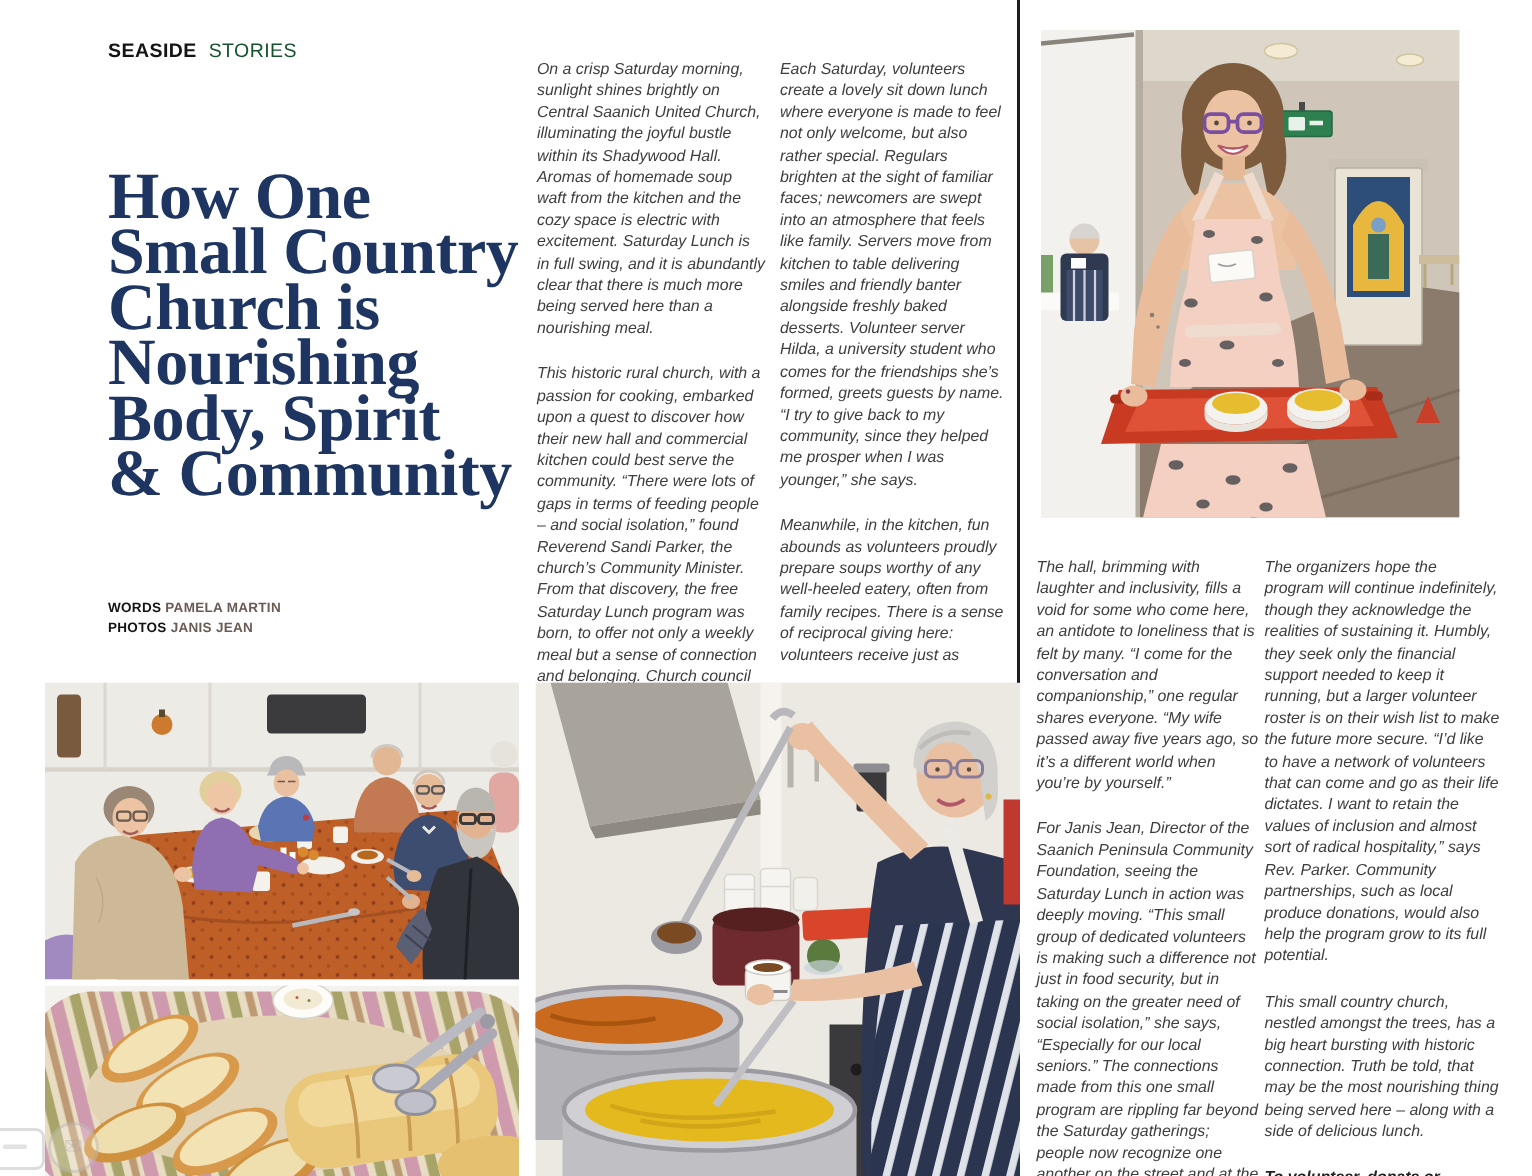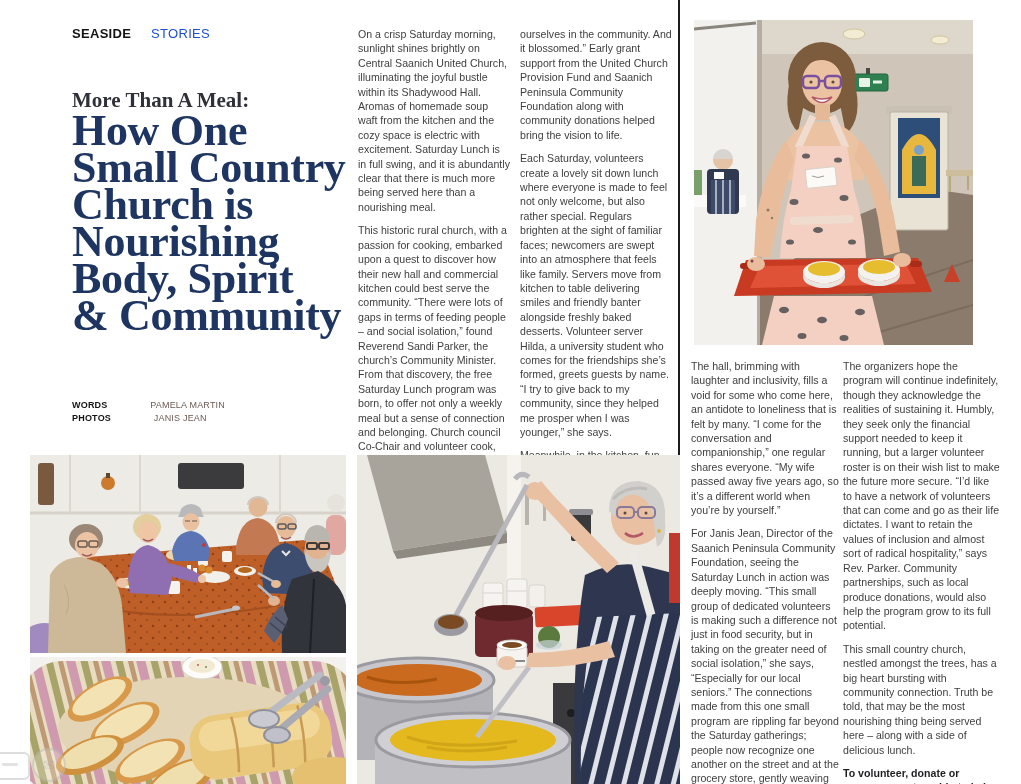--- a/index.html
+++ b/index.html
@@ -2,34 +2,34 @@
 <html><head>
 <meta charset="utf-8">
 <style>
   html,body{margin:0;padding:0;background:#ffffff;}
   .page{position:relative;width:1021px;height:784px;background:#ffffff;overflow:hidden;
         font-family:"Liberation Sans",sans-serif;}
   .gutter{position:absolute;left:678px;top:0;width:2px;height:784px;background:#1c1c1c;}
   
   .kicker{position:absolute;left:72px;top:26px;font-size:13px;letter-spacing:.3px;color:#141414;}
   .k-bold{font-weight:800;color:#141414;}
-  .k-light{font-weight:400;color:#1d4ed8;margin-left:16px;}
+  .k-light{font-weight:400;color:#14532d;margin-left:4px;}
   
   .eyebrow{position:absolute;left:72px;top:88px;font-family:"Liberation Serif",serif;
            font-size:21px;font-weight:600;color:#2f3038;}
   .title{position:absolute;left:72px;top:112px;margin:0;width:290px;
          font-family:"Liberation Serif",serif;font-size:44px;line-height:37px;
          font-weight:700;color:#1d3560;white-space:pre-line;letter-spacing:-.3px;}
   
   .byline{position:absolute;left:72px;top:399px;font-size:9px;line-height:13px;letter-spacing:.2px;}
   .by-label{font-weight:700;color:#141414;}
-  .by-name{font-weight:400;color:#6a5a52;margin-left:40px;}
+  .by-name{font-weight:700;color:#6a5a52;}
   
   .col{position:absolute;width:152px;font-size:10.6px;line-height:1.36;color:#3e3e40;}
-  .col p{margin:4px 0 9px;}
+  .col p{margin:16px 0 9px;font-style:italic;}
   .col p.bold-note{font-weight:700;color:#1f1f22;}
   .col1{left:358px;top:23px;}
   .col2{left:520px;top:23px;}
   .col3{left:691px;top:355px;width:150px;}
   .col4{left:843px;top:355px;width:157px;}
   
   .photo{position:absolute;display:block;}
   .photo svg{display:block;}
   .ph-hall{left:694px;top:20px;}
   .ph-table{left:30px;top:455px;}
@@ -49,21 +49,20 @@
 
 <div class="page">
 
   <div class="gutter"></div>
 
   <header class="kicker">
     <span class="k-bold">SEASIDE</span>
     <span class="k-light">STORIES</span>
   </header>
 
-  <div class="eyebrow">More Than A Meal:</div>
   <h1 class="title">How One
 Small Country
 Church is
 Nourishing
 Body, Spirit
 &amp; Community</h1>
 
   <div class="byline">
     <div>
       <span class="by-label">WORDS</span>
@@ -73,31 +72,30 @@
       <span class="by-label">PHOTOS</span>
       <span class="by-name">JANIS JEAN</span>
     </div>
   </div>
 
   <div class="col col1">
     <p>On a crisp Saturday morning, sunlight shines brightly on Central Saanich United Church, illuminating the joyful bustle within its Shadywood Hall. Aromas of homemade soup waft from the kitchen and the cozy space is electric with excitement. Saturday Lunch is in full swing, and it is abundantly clear that there is much more being served here than a nourishing meal.</p>
     <p>This historic rural church, with a passion for cooking, embarked upon a quest to discover how their new hall and commercial kitchen could best serve the community. “There were lots of gaps in terms of feeding people – and social isolation,” found Reverend Sandi Parker, the church’s Community Minister. From that discovery, the free Saturday Lunch program was born, to offer not only a weekly meal but a sense of connection and belonging. Church council Co-Chair and volunteer cook, Lissa Zala, remembers how quickly the congregation embraced the idea. “It spoke to our hearts. It fulfilled a lot of our needs as we saw</p>
   </div>
   <div class="col col2">
-    <p>ourselves in the community. And it blossomed.” Early grant support from the United Church Provision Fund and Saanich Peninsula Community Foundation along with community donations helped bring the vision to life.</p>
     <p>Each Saturday, volunteers create a lovely sit down lunch where everyone is made to feel not only welcome, but also rather special. Regulars brighten at the sight of familiar faces; newcomers are swept into an atmosphere that feels like family. Servers move from kitchen to table delivering smiles and friendly banter alongside freshly baked desserts. Volunteer server Hilda, a university student who comes for the friendships she’s formed, greets guests by name. “I try to give back to my community, since they helped me prosper when I was younger,” she says.</p>
     <p>Meanwhile, in the kitchen, fun abounds as volunteers proudly prepare soups worthy of any well-heeled eatery, often from family recipes. There is a sense of reciprocal giving here: volunteers receive just as</p>
   </div>
   <div class="col col3">
     <p>The hall, brimming with laughter and inclusivity, fills a void for some who come here, an antidote to loneliness that is felt by many. “I come for the conversation and companionship,” one regular shares everyone. “My wife passed away five years ago, so it’s a different world when you’re by yourself.”</p>
     <p>For Janis Jean, Director of the Saanich Peninsula Community Foundation, seeing the Saturday Lunch in action was deeply moving. “This small group of dedicated volunteers is making such a difference not just in food security, but in taking on the greater need of social isolation,” she says, “Especially for our local seniors.” The connections made from this one small program are rippling far beyond the Saturday gatherings; people now recognize one another on the street and at the grocery store, gently weaving the community closer together.</p>
   </div>
   <div class="col col4">
     <p>The organizers hope the program will continue indefinitely, though they acknowledge the realities of sustaining it. Humbly, they seek only the financial support needed to keep it running, but a larger volunteer roster is on their wish list to make the future more secure. “I’d like to have a network of volunteers that can come and go as their life dictates. I want to retain the values of inclusion and almost sort of radical hospitality,” says Rev. Parker. Community partnerships, such as local produce donations, would also help the program grow to its full potential.</p>
-    <p>This small country church, nestled amongst the trees, has a big heart bursting with community connection. Truth be told, that may be the most nourishing thing being served here – along with a side of delicious lunch.</p>
+    <p>This small country church, nestled amongst the trees, has a big heart bursting with historic connection. Truth be told, that may be the most nourishing thing being served here – along with a side of delicious lunch.</p>
     <p class="bold-note">To volunteer, donate or propose a partnership to help this remarkable program thrive, please contact Rev. Sandi Parker at parker.sandi@gmail.com.</p>
   </div>
 
   <div class="photo ph-hall" role="img" aria-label="Smiling volunteer in purple glasses and pink cat-print apron carries a red tray with two bowls of yellow soup through the church hall; exit sign and stained-glass banner behind.">
     <svg width="279" height="325" viewBox="0 0 279 325">
       <rect width="279" height="325" fill="#cfc6b9"></rect>
       <rect width="279" height="34" fill="#ded8cc"></rect>
       <ellipse cx="160" cy="14" rx="11" ry="5" fill="#f4ecd2" stroke="#cfc49f"></ellipse>
       <ellipse cx="246" cy="20" rx="9" ry="4" fill="#f4ecd2" stroke="#cfc49f"></ellipse>
 

